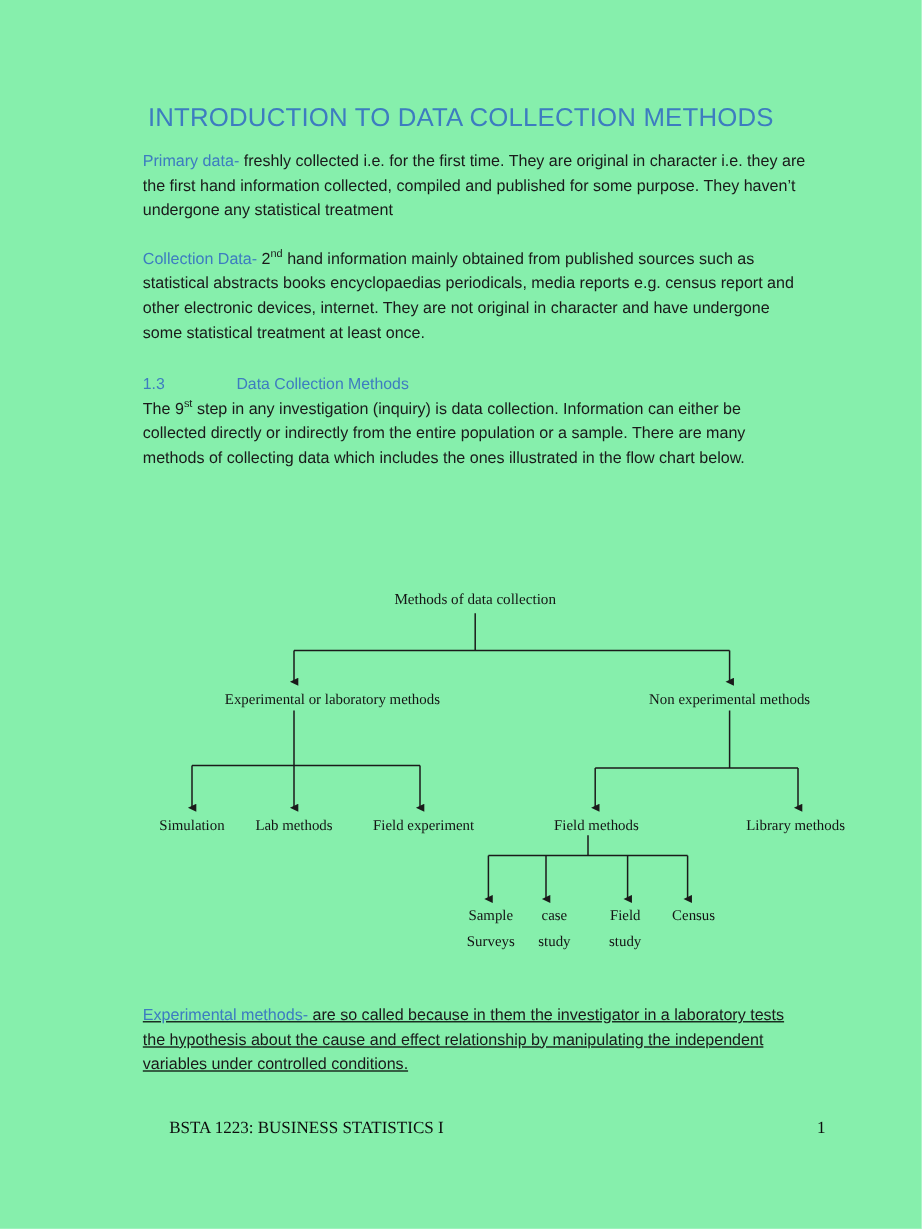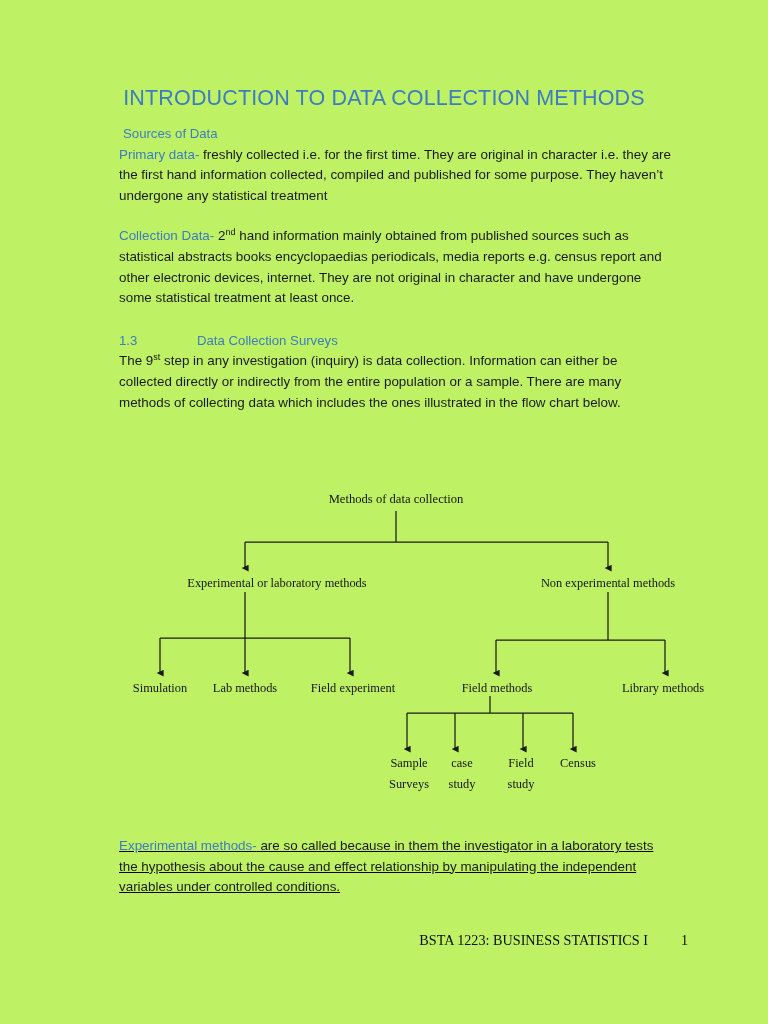--- a/index.html
+++ b/index.html
@@ -11,21 +11,21 @@
     width: 768px;
     height: 1024px;
     position: relative;
     font-family: "Liberation Sans", sans-serif;
     color: #000000;
     overflow: hidden;
   }
   .page {
     position: absolute;
     inset: 0;
-    background: #bef264;
+    background: #86efac;
   }
   
   .doc-title {
     position: absolute;
     left: 0;
     right: 0;
     top: 86px;
     text-align: center;
     font-size: 21.5px;
     font-weight: 400;
@@ -103,56 +103,55 @@
     right: 80px;
     top: 932px;
     display: flex;
     align-items: baseline;
     font-family: "Liberation Serif", serif;
     font-size: 14.2px;
     color: #0d0d0d;
   }
   .footer-title {
     flex: 1 1 auto;
-    text-align: right;
+    text-align: left;
     padding-left: 22px;
   }
   .footer-page {
     flex: 0 0 auto;
     width: 40px;
     text-align: right;
   }
 </style>
 </head>
 <body>
 
 <div class="page">
 
   <div class="doc-title">INTRODUCTION TO DATA COLLECTION METHODS</div>
 
   <div class="body-col">
 
-    <div class="heading-blue indented">Sources of Data</div>
 
 
     <p class="para">
       <span class="lead">Primary data-</span><span> freshly collected i.e. for the first time. They are original in character i.e. they are the first hand information collected, compiled and published for some purpose. They haven’t undergone any statistical treatment</span>
     </p>
 
     <div class="gap-md"></div>
 
     <p class="para">
       <span class="lead">Collection Data-</span><span> 2</span><sup>nd</sup><span> hand information mainly obtained from published sources such as statistical abstracts books encyclopaedias periodicals, media reports e.g. census report and other electronic devices, internet. They are not original in character and have undergone some statistical treatment at least once.</span>
     </p>
 
     <div class="gap-lg"></div>
 
     <div class="sec-num-row">
       <span class="sec-num">1.3</span>
-      <span>Data Collection Surveys</span>
+      <span>Data Collection Methods</span>
     </div>
 
     <p class="para">
       <span>The 9</span><sup>st</sup><span> step in any investigation (inquiry) is data collection. Information can either be collected directly or indirectly from the entire population or a sample. There are many methods of collecting data which includes the ones illustrated in the flow chart below.</span>
     </p>
 
   </div>
 
   <div class="flowchart">
     <svg width="768" height="340" viewBox="0 0 768 340" xmlns="http://www.w3.org/2000/svg">

